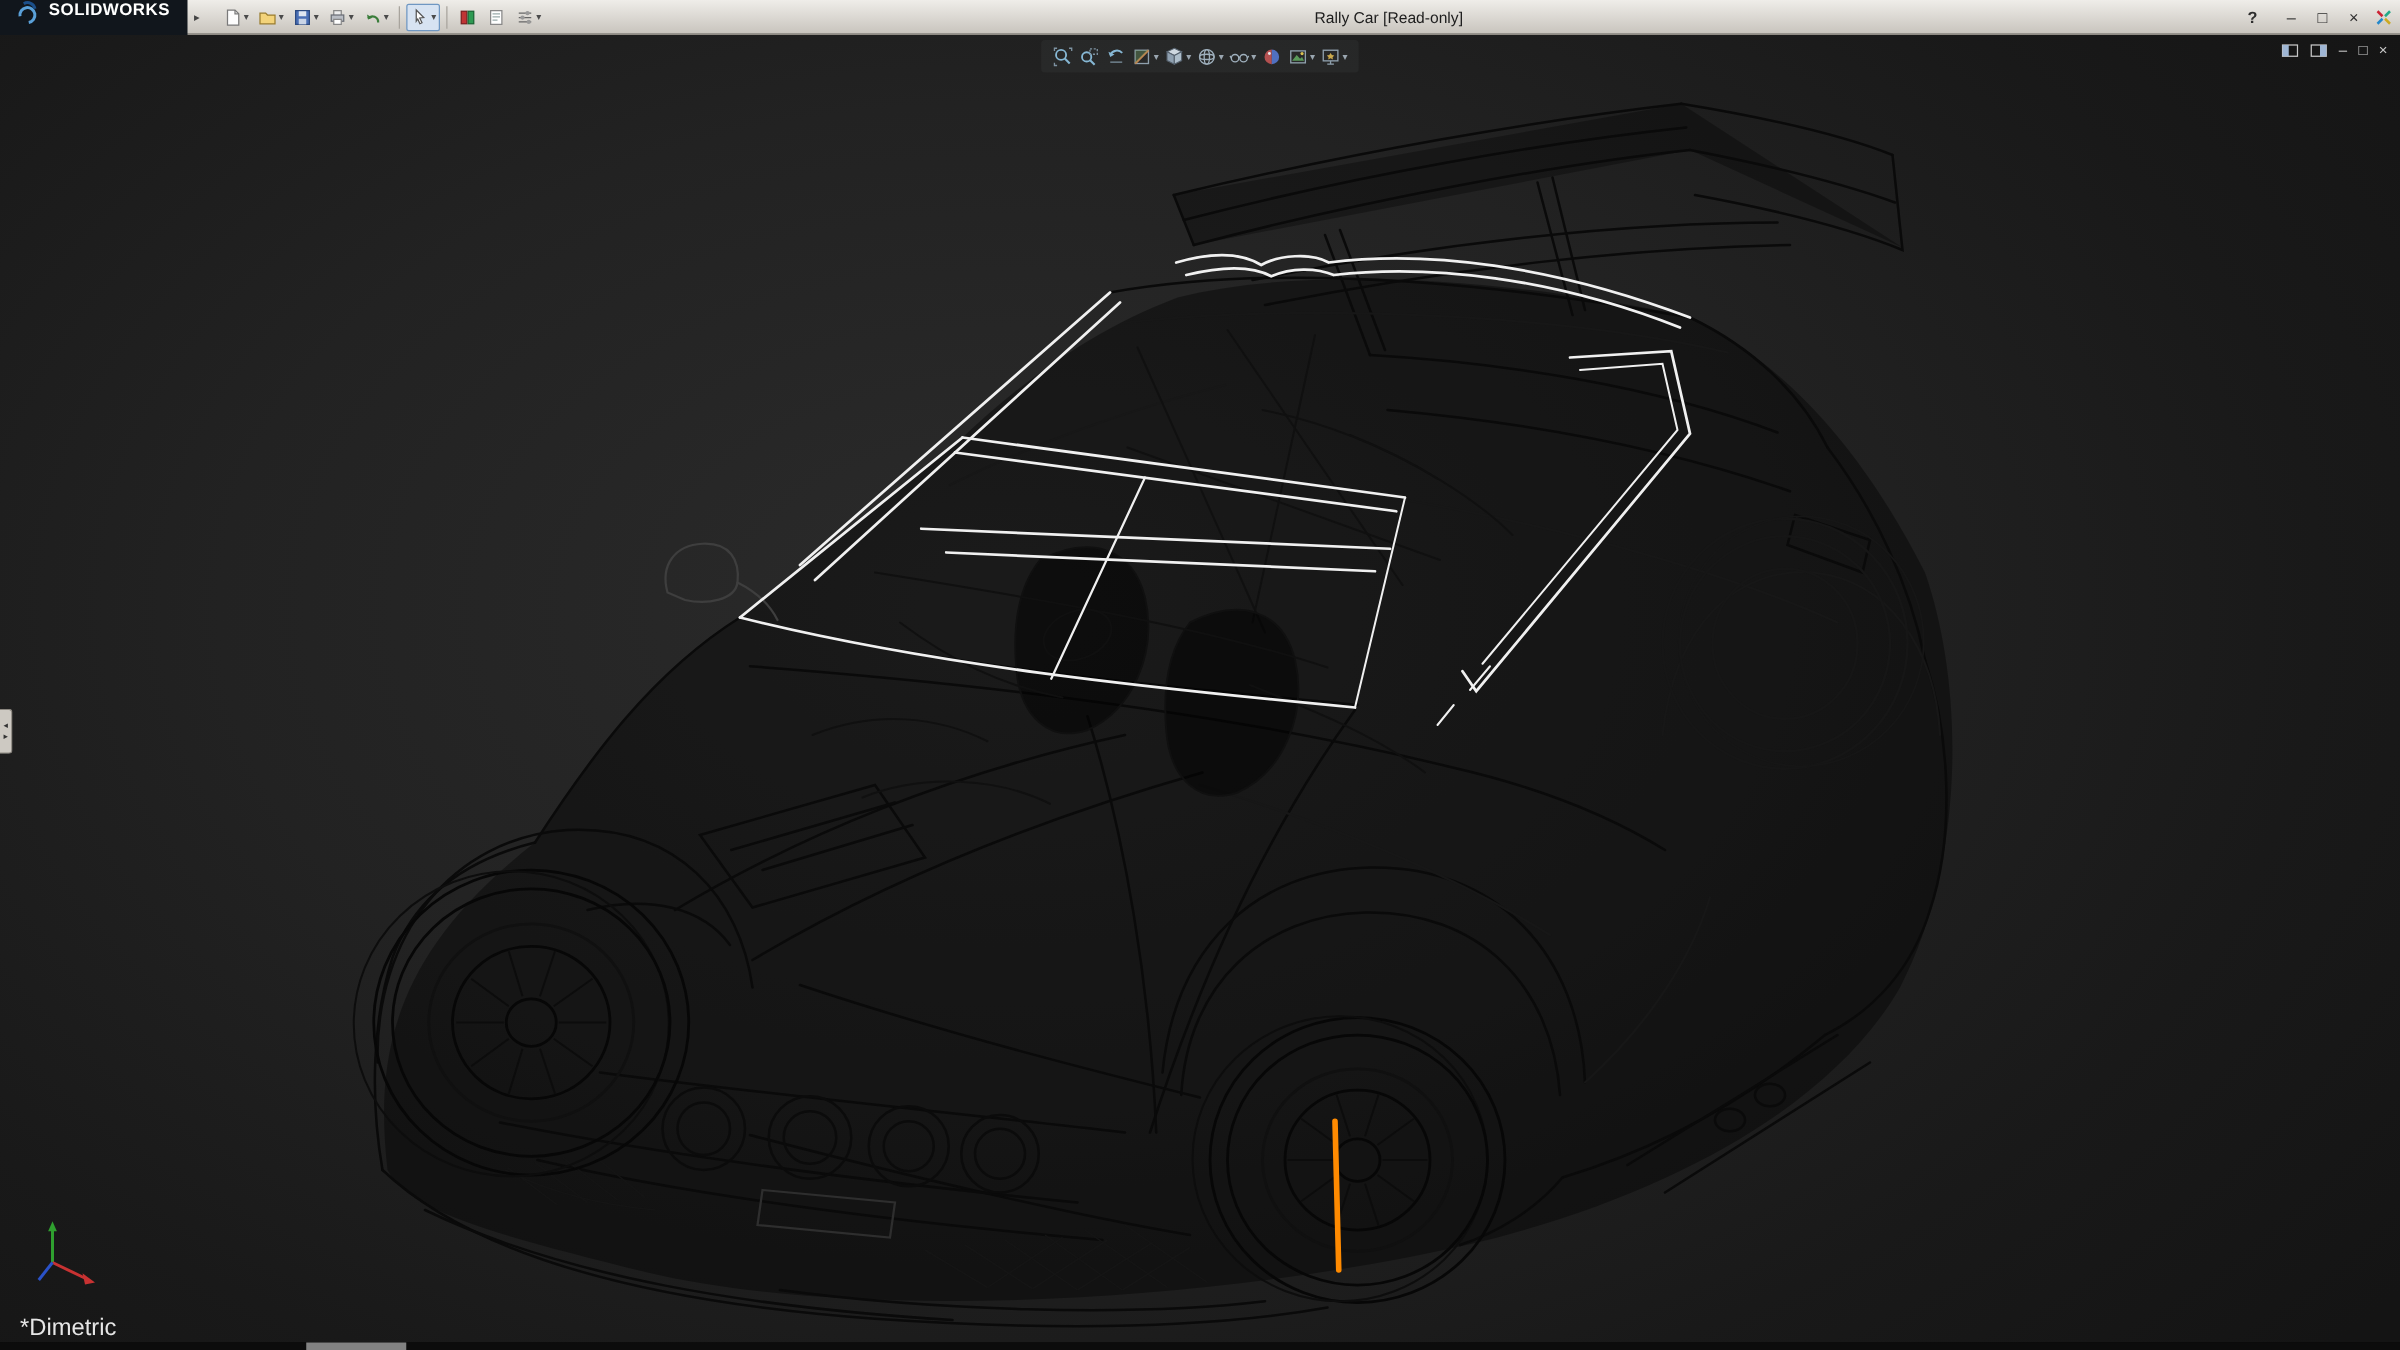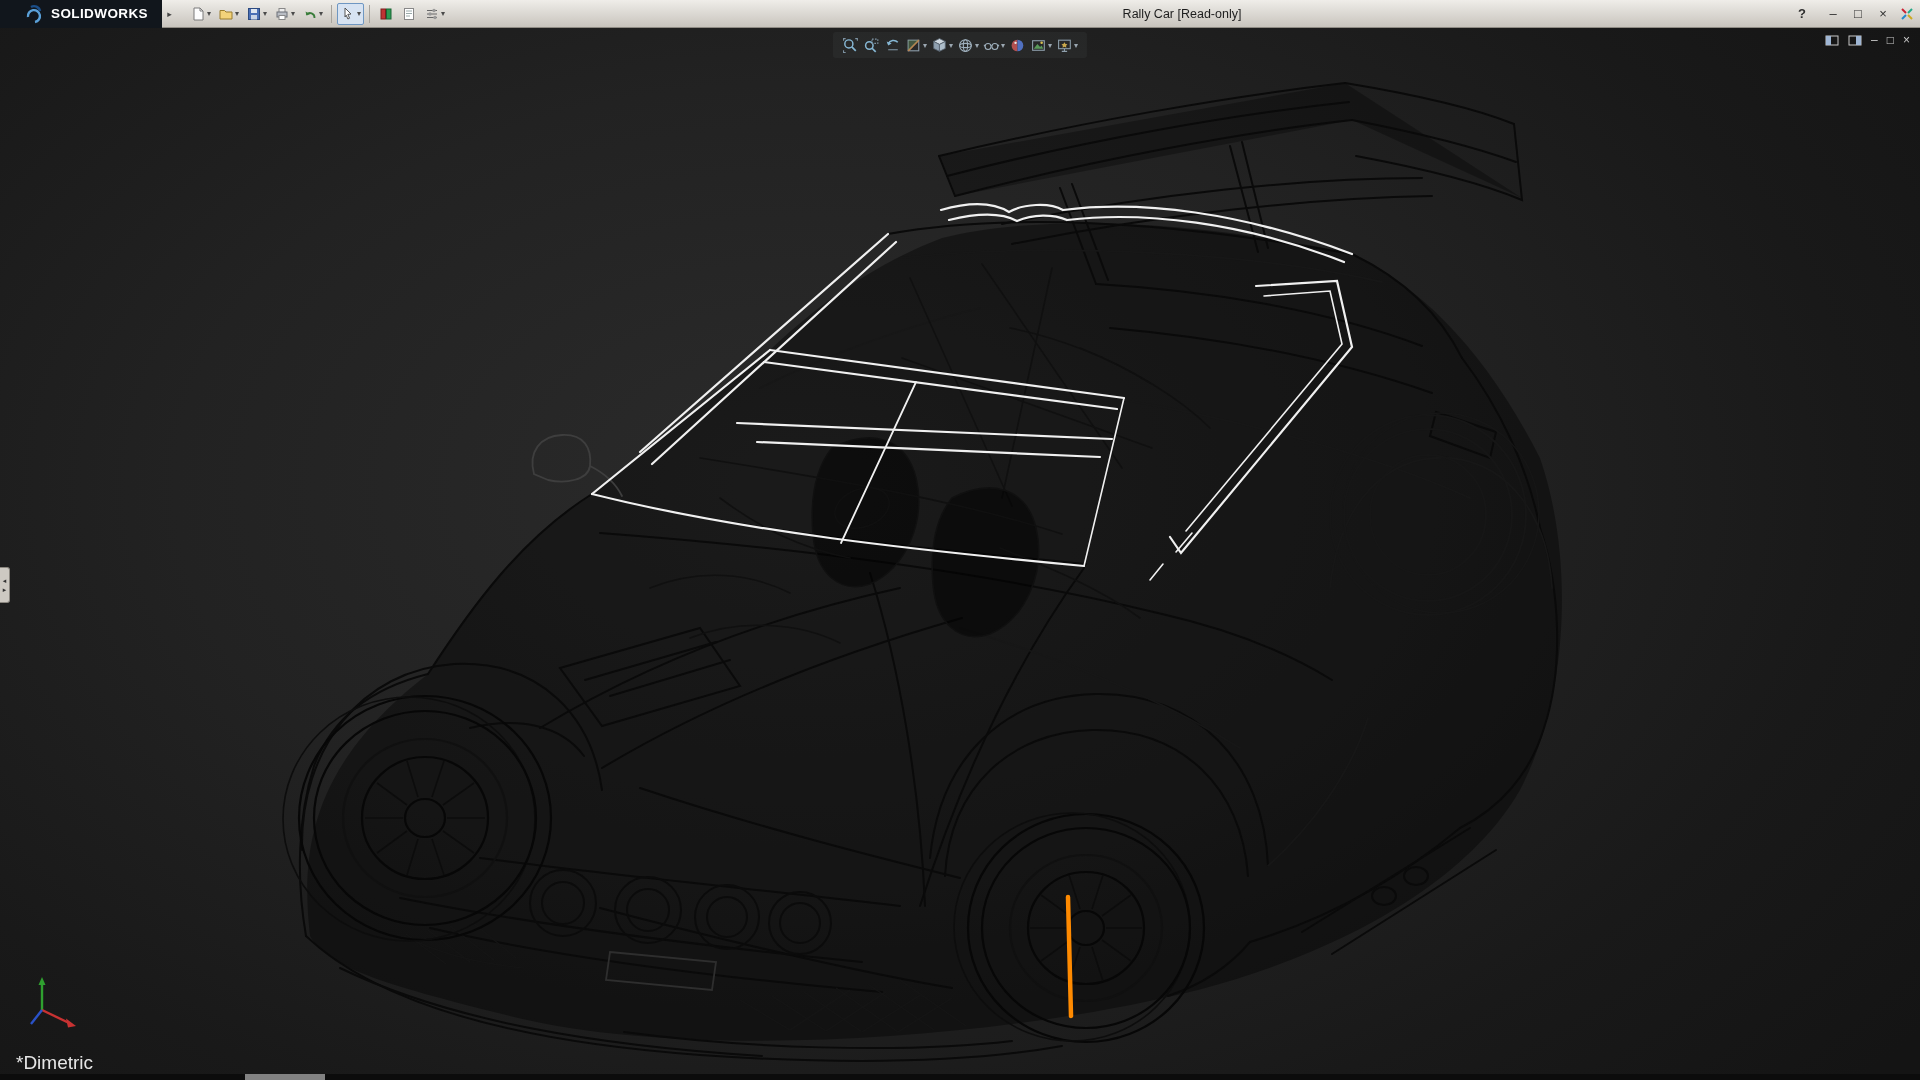--- a/index.html
+++ b/index.html
@@ -2,31 +2,31 @@
 <html style="--selection: #ff8a00; --highlight: #f0f0f0; --titlebar_top: #efede9; --titlebar_bottom: #c8c4bd; --viewport_center: #2b2b2b; --viewport_edge: #141414; --triad_x: #c83232; --triad_y: #2fa02f; --triad_z: #2a52c8;"><head>
 <meta charset="utf-8">
 <style>
   *{margin:0;padding:0;box-sizing:border-box}
   html,body{width:1920px;height:1080px;overflow:hidden;background:#000;font-family:"Liberation Sans",sans-serif}
 
   
   .titlebar{position:absolute;left:0;top:0;width:1920px;height:28px;
     background:linear-gradient(var(--titlebar_top),var(--titlebar_bottom));
     display:flex;align-items:center;border-bottom:1px solid #8f8b84;z-index:10}
-  .brand{height:28px;display:flex;align-items:center;gap:7px;background:#11161c;padding:0 14px 0 24px}
+  .brand{height:28px;display:flex;gap:7px;background:#11161c;padding:0 14px 0 12px}
   .brand-text{color:#fff;font-weight:bold;font-size:13.5px;letter-spacing:.4px}
   .menu-expand{width:15px;height:22px;display:flex;align-items:center;justify-content:center;
     background:transparent;border:none;color:#444;font-size:9px;cursor:pointer}
   .tb{display:flex;align-items:center;margin-left:10px;gap:1px}
   .tb-btn{display:flex;align-items:center;border:1px solid transparent;background:transparent;
     height:22px;padding:1px 2px;border-radius:2px;cursor:pointer}
   .tb-btn.active{border-color:#6f97c2;background:#d7e3f2}
   .caret{font-size:8px;color:#4a4a4a;margin-left:1px}
   .tb-sep{width:1px;height:18px;background:#a8a49d;margin:0 4px}
-  .win-title{position:absolute;left:1182px;transform:translateX(-50%);top:7px;font-size:12.5px;color:#1d1d1d;white-space:nowrap}
+  .win-title{position:absolute;left:1111px;transform:translateX(-50%);top:7px;font-size:12.5px;color:#1d1d1d;white-space:nowrap}
   .win-controls{position:absolute;right:6px;top:0;height:28px;display:flex;align-items:center;gap:9px}
   .wc-btn{background:none;border:none;font-size:13px;color:#2e2e2e;width:16px;height:20px;
     line-height:20px;text-align:center;cursor:pointer}
   .wc-help{font-weight:bold;margin-right:6px}
 
   
   .viewport{position:absolute;left:0;top:28px;width:1920px;height:1046px;overflow:hidden;
     background:radial-gradient(ellipse 1400px 900px at 42% 44%,
       var(--viewport_center) 0%, #222222 45%, #191919 75%, var(--viewport_edge) 100%)}
   .scene{position:absolute;left:0;top:0;display:block}

